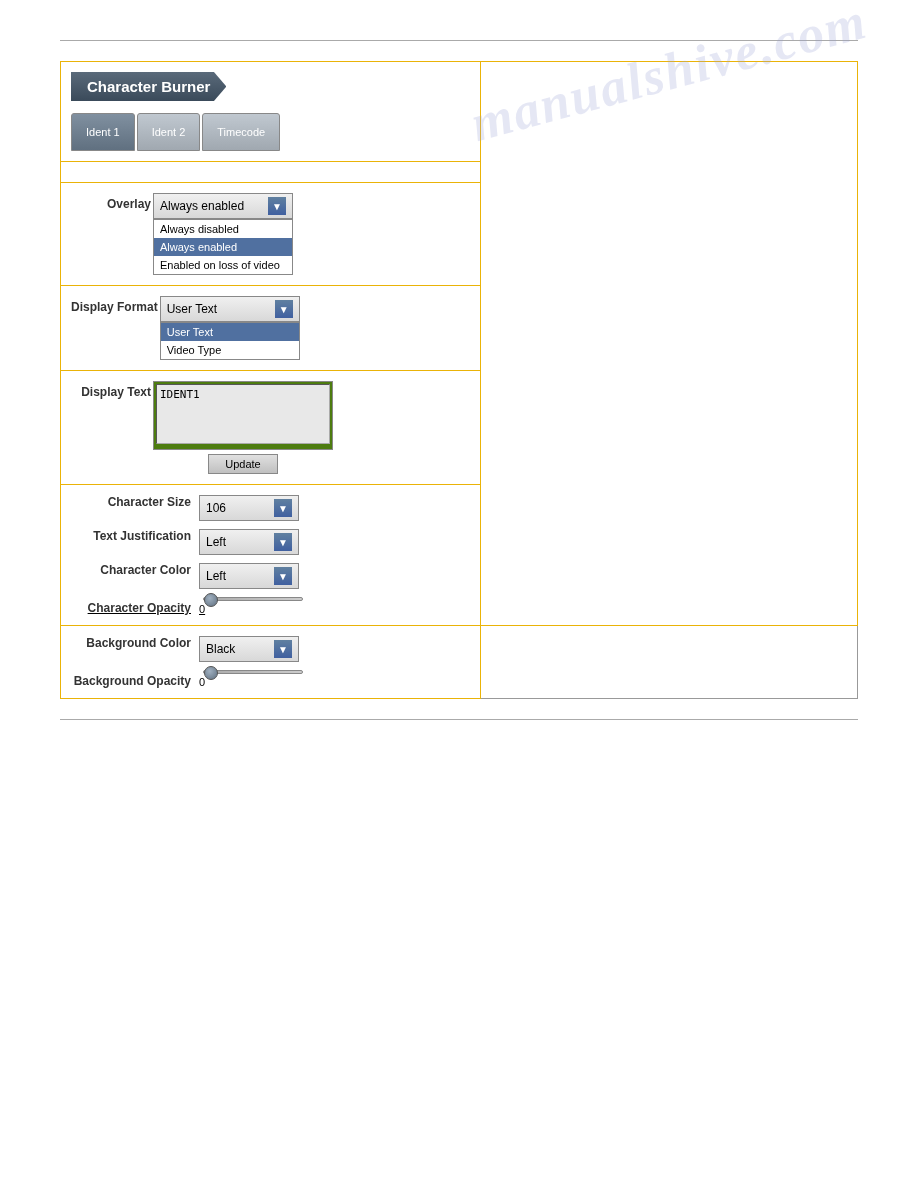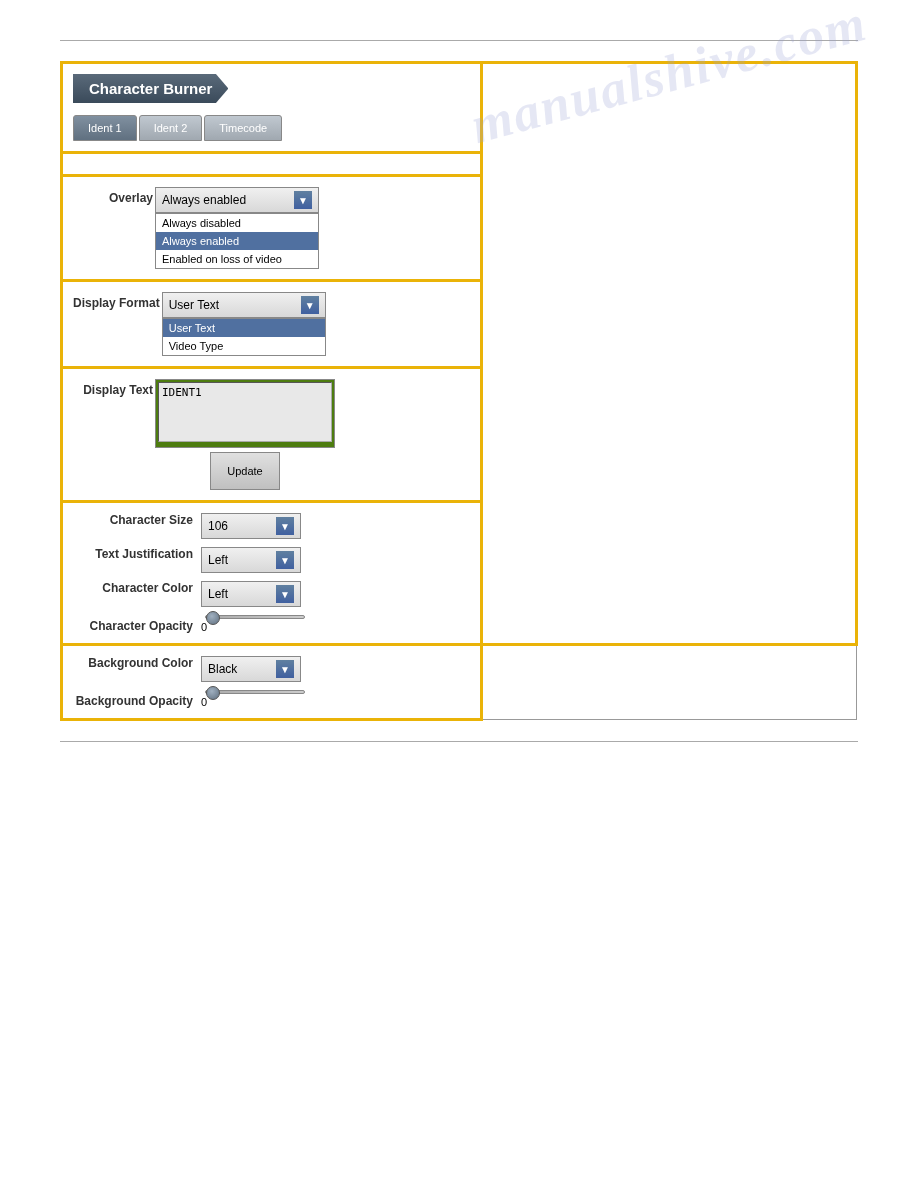--- a/index.html
+++ b/index.html
@@ -21,21 +21,21 @@
       margin-top: 20px;
     }
 
     .outer-table {
       border: 1px solid #999;
       width: 100%;
       border-collapse: collapse;
     }
 
     .outer-table td {
-      border: 3px solid #eab308;
+      border: 1px solid #eab308;
       vertical-align: top;
       padding: 10px;
     }
 
     .left-col {
       width: 420px;
     }
 
     .right-col {
       width: calc(100% - 420px);
@@ -63,21 +63,21 @@
     .tabs-row {
       display: flex;
       gap: 2px;
       margin-top: 4px;
     }
 
     .tab {
       background: linear-gradient(to bottom, #c0c8d0, #a0a8b0);
       color: #fff;
       font-size: 11px;
-      padding: 6px 14px;
+      padding: 12px 14px;
       border-radius: 3px 3px 0 0;
       cursor: pointer;
       border: 1px solid #888;
     }
 
     .tab.active {
       background: linear-gradient(to bottom, #8090a0, #607080);
     }
 
     
@@ -129,21 +129,21 @@
       justify-content: center;
       color: #fff;
       font-size: 10px;
       margin-left: 4px;
     }
 
     
     .dropdown-list {
       border: 1px solid #888;
       background: #fff;
-      width: 164px;
+      width: 140px;
     }
 
     .dropdown-list .dd-item {
       padding: 3px 6px;
       font-size: 11px;
       cursor: pointer;
     }
 
     .dropdown-list .dd-item.selected {
       background: #5070a0;
@@ -166,21 +166,21 @@
       padding: 3px;
       font-size: 11px;
       resize: none;
     }
 
     .update-btn {
       display: block;
       margin: 4px auto 0;
       background: linear-gradient(to bottom, #e0e0e0, #c0c0c0);
       border: 1px solid #888;
-      padding: 12px 16px;
+      padding: 3px 16px;
       font-size: 11px;
       cursor: pointer;
     }
 
     
     .slider-container {
       display: flex;
       flex-direction: column;
       align-items: flex-start;
     }
@@ -358,21 +358,21 @@
             <span class="dd-arrow">▼</span>
           </div>
         </div>
         <div class="form-row">
           <span class="form-label">Character Color</span>
           <div class="dropdown-btn" style="min-width:100px;">
             <span class="dd-text">Left</span>
             <span class="dd-arrow">▼</span>
           </div>
         </div>
-        <div class="form-row" style="align-items: flex-end;">
+        <div class="form-row" style="align-items: flex-end; text-decoration: underline;">
           <span class="form-label" style="padding-top:4px;">Character Opacity</span>
           <div class="slider-container">
             <div class="slider-row">
               <div class="slider-track">
                 <div class="slider-thumb"></div>
               </div>
             </div>
             <div class="slider-value">0</div>
           </div>
         </div>

